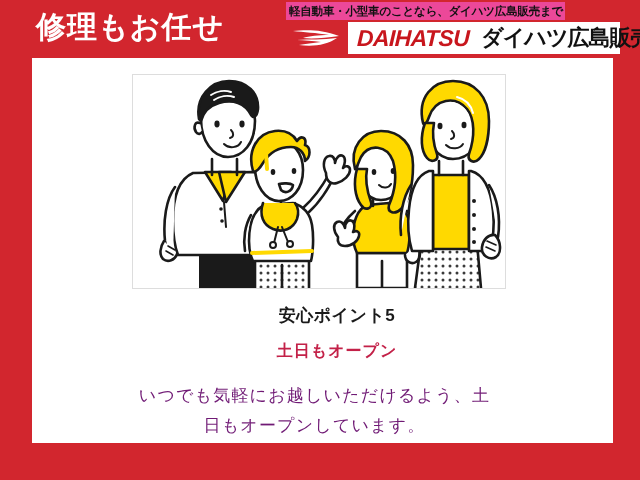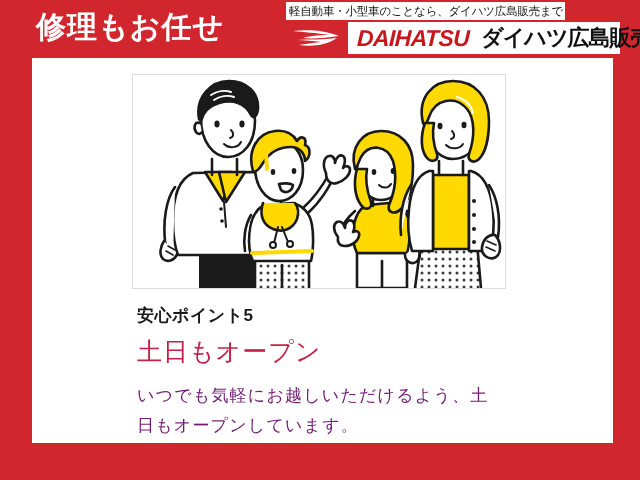--- a/index.html
+++ b/index.html
@@ -50,24 +50,24 @@
     width: 334px;
     height: 54px;
   }
 
   .brand-tagline {
     position: absolute;
     left: 0;
     top: 0;
     height: 18px;
     line-height: 18px;
-    background: #ffffff;
+    background: #ec4899;
     color: #111111;
     font-size: 11.5px;
-    font-weight: 400;
+    font-weight: 700;
     letter-spacing: -0.2px;
     padding: 0 2px 0 3px;
     white-space: nowrap;
   }
 
   .brand-bar {
     position: absolute;
     left: 0;
     top: 20px;
     width: 334px;
@@ -114,20 +114,21 @@
   }
 
   
   .panel {
     position: absolute;
     left: 32px;
     top: 58px;
     width: 581px;
     height: 385px;
     background: #ffffff;
+    text-align: center;
   }
 
   
   .illus-frame {
     position: absolute;
     left: 100px;
     top: 16px;
     width: 374px;
     height: 215px;
     background: #ffffff;
@@ -149,22 +150,22 @@
     font-size: 17px;
     font-weight: 700;
     color: #1a1a1a;
     letter-spacing: 0.5px;
     line-height: 26px;
     white-space: nowrap;
   }
 
   .point-headline {
     margin-top: 6px;
-    font-size: 25px;
-    font-weight: 400;
+    font-size: 16px;
+    font-weight: 700;
     color: #c32148;
     letter-spacing: 1px;
     line-height: 32px;
     white-space: nowrap;
   }
 
   .point-body {
     margin-top: 14px;
     font-size: 17px;
     font-weight: 400;

